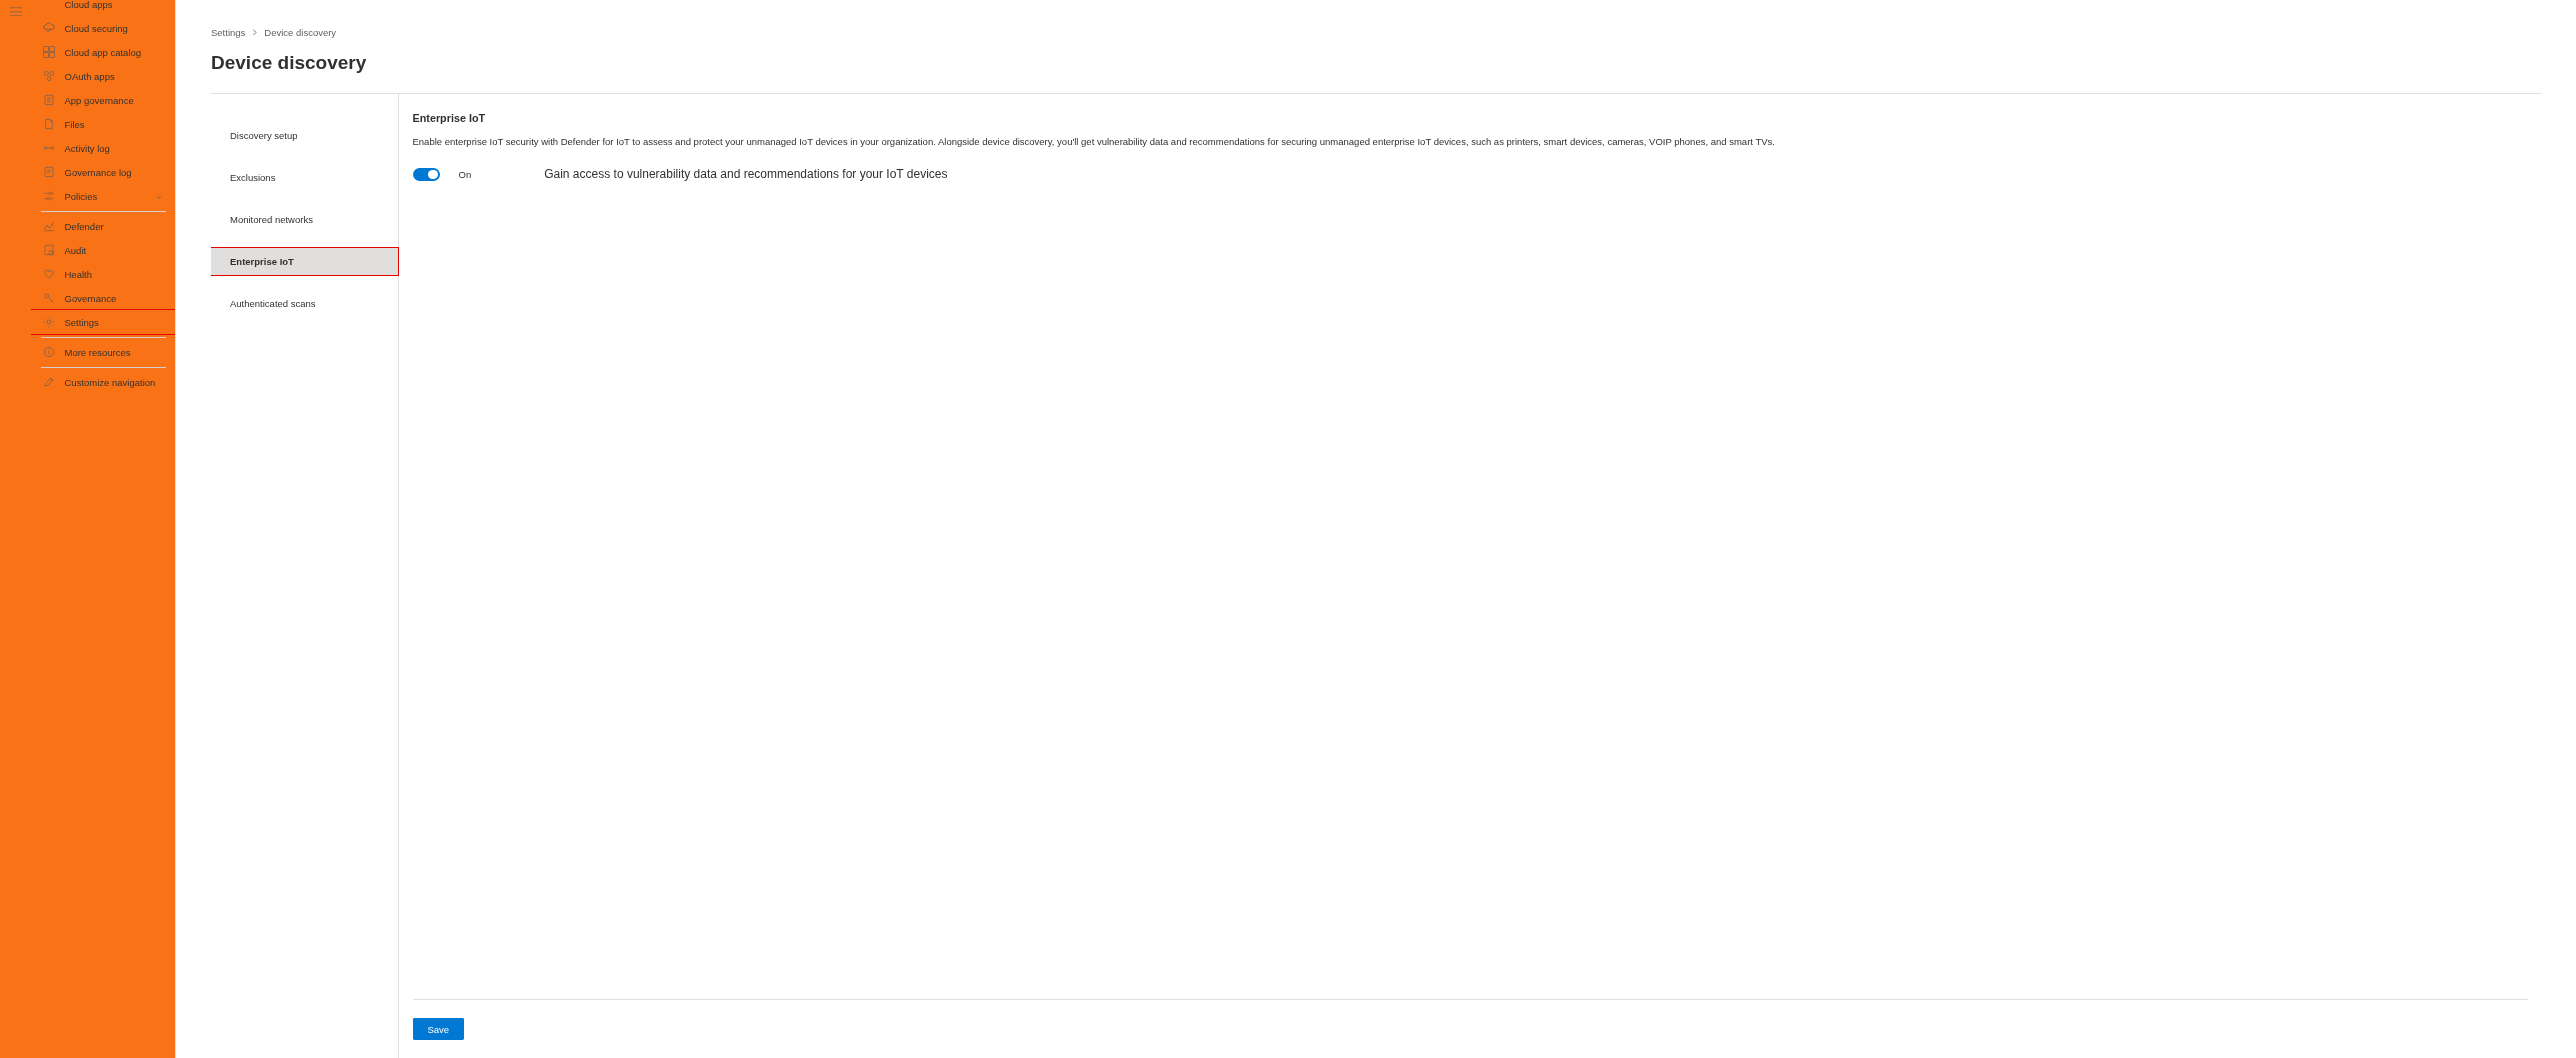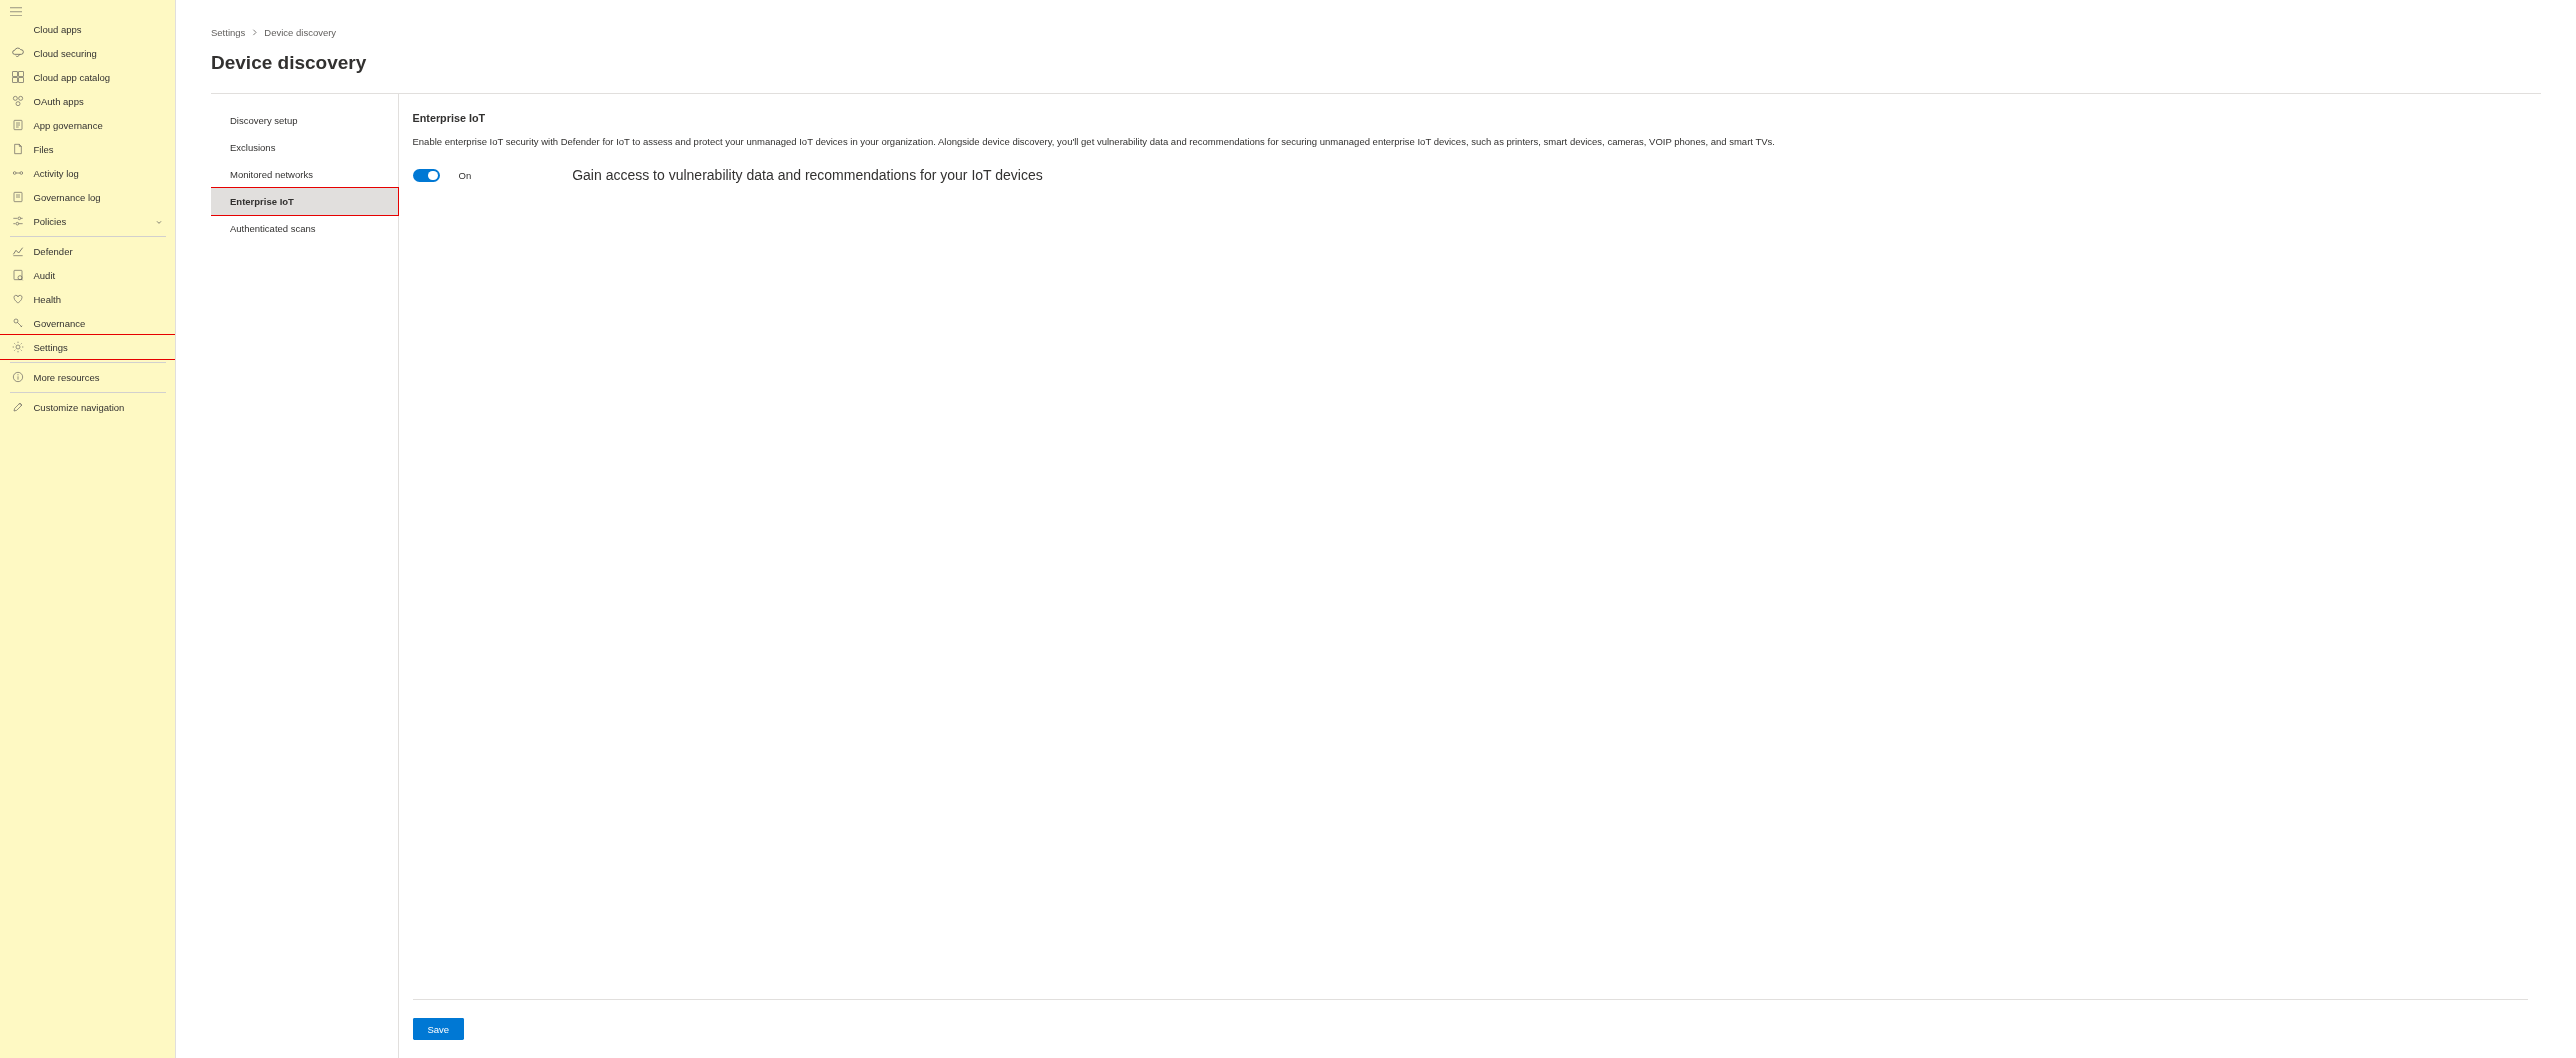--- a/index.html
+++ b/index.html
@@ -18,23 +18,23 @@
     
     .app-container {
       display: flex;
       height: 100vh;
       width: 100vw;
     }
     
     
     .sidebar {
       width: 176px;
-      background: #fef9c3;
-      display: flex;
-      flex-direction: column;
+      background: #f97316;
+      display: flex;
+      flex-direction: row;
       border-right: 0.7px solid #e1dfdd;
       position: relative;
       flex-shrink: 0;
     }
     
     .hamburger {
       padding: 6.8px 9.5px;
       cursor: pointer;
     }
     
@@ -141,20 +141,21 @@
       border-right: 0.7px solid #e1dfdd;
       padding-top: 13.5px;
       flex-shrink: 0;
     }
     
     .sub-nav-item {
       padding: 8px 19px;
       cursor: pointer;
       font-size: 9.5px;
       color: #323130;
+      margin-top: 15px;
     }
     
     .sub-nav-item.selected {
       background: #e1dfdd;
       font-weight: 600;
     }
     
     .sub-nav-item.highlighted {
       outline: 0.7px solid #e60000;
       outline-offset: -0.7px;
@@ -209,23 +210,22 @@
       right: 2px;
     }
     
     .toggle-label {
       font-size: 9.5px;
       color: #323130;
       margin-right: 54px;
     }
     
     .toggle-description {
-      font-size: 14px;
-      color: #323130;
-      margin-left: 28px;
+      font-size: 12px;
+      color: #323130;
     }
     
     .save-row {
       margin-top: auto;
       padding: 18px 0;
       border-top: 0.7px solid #e1dfdd;
     }
     
     .save-button {
       background: #0078d4;

